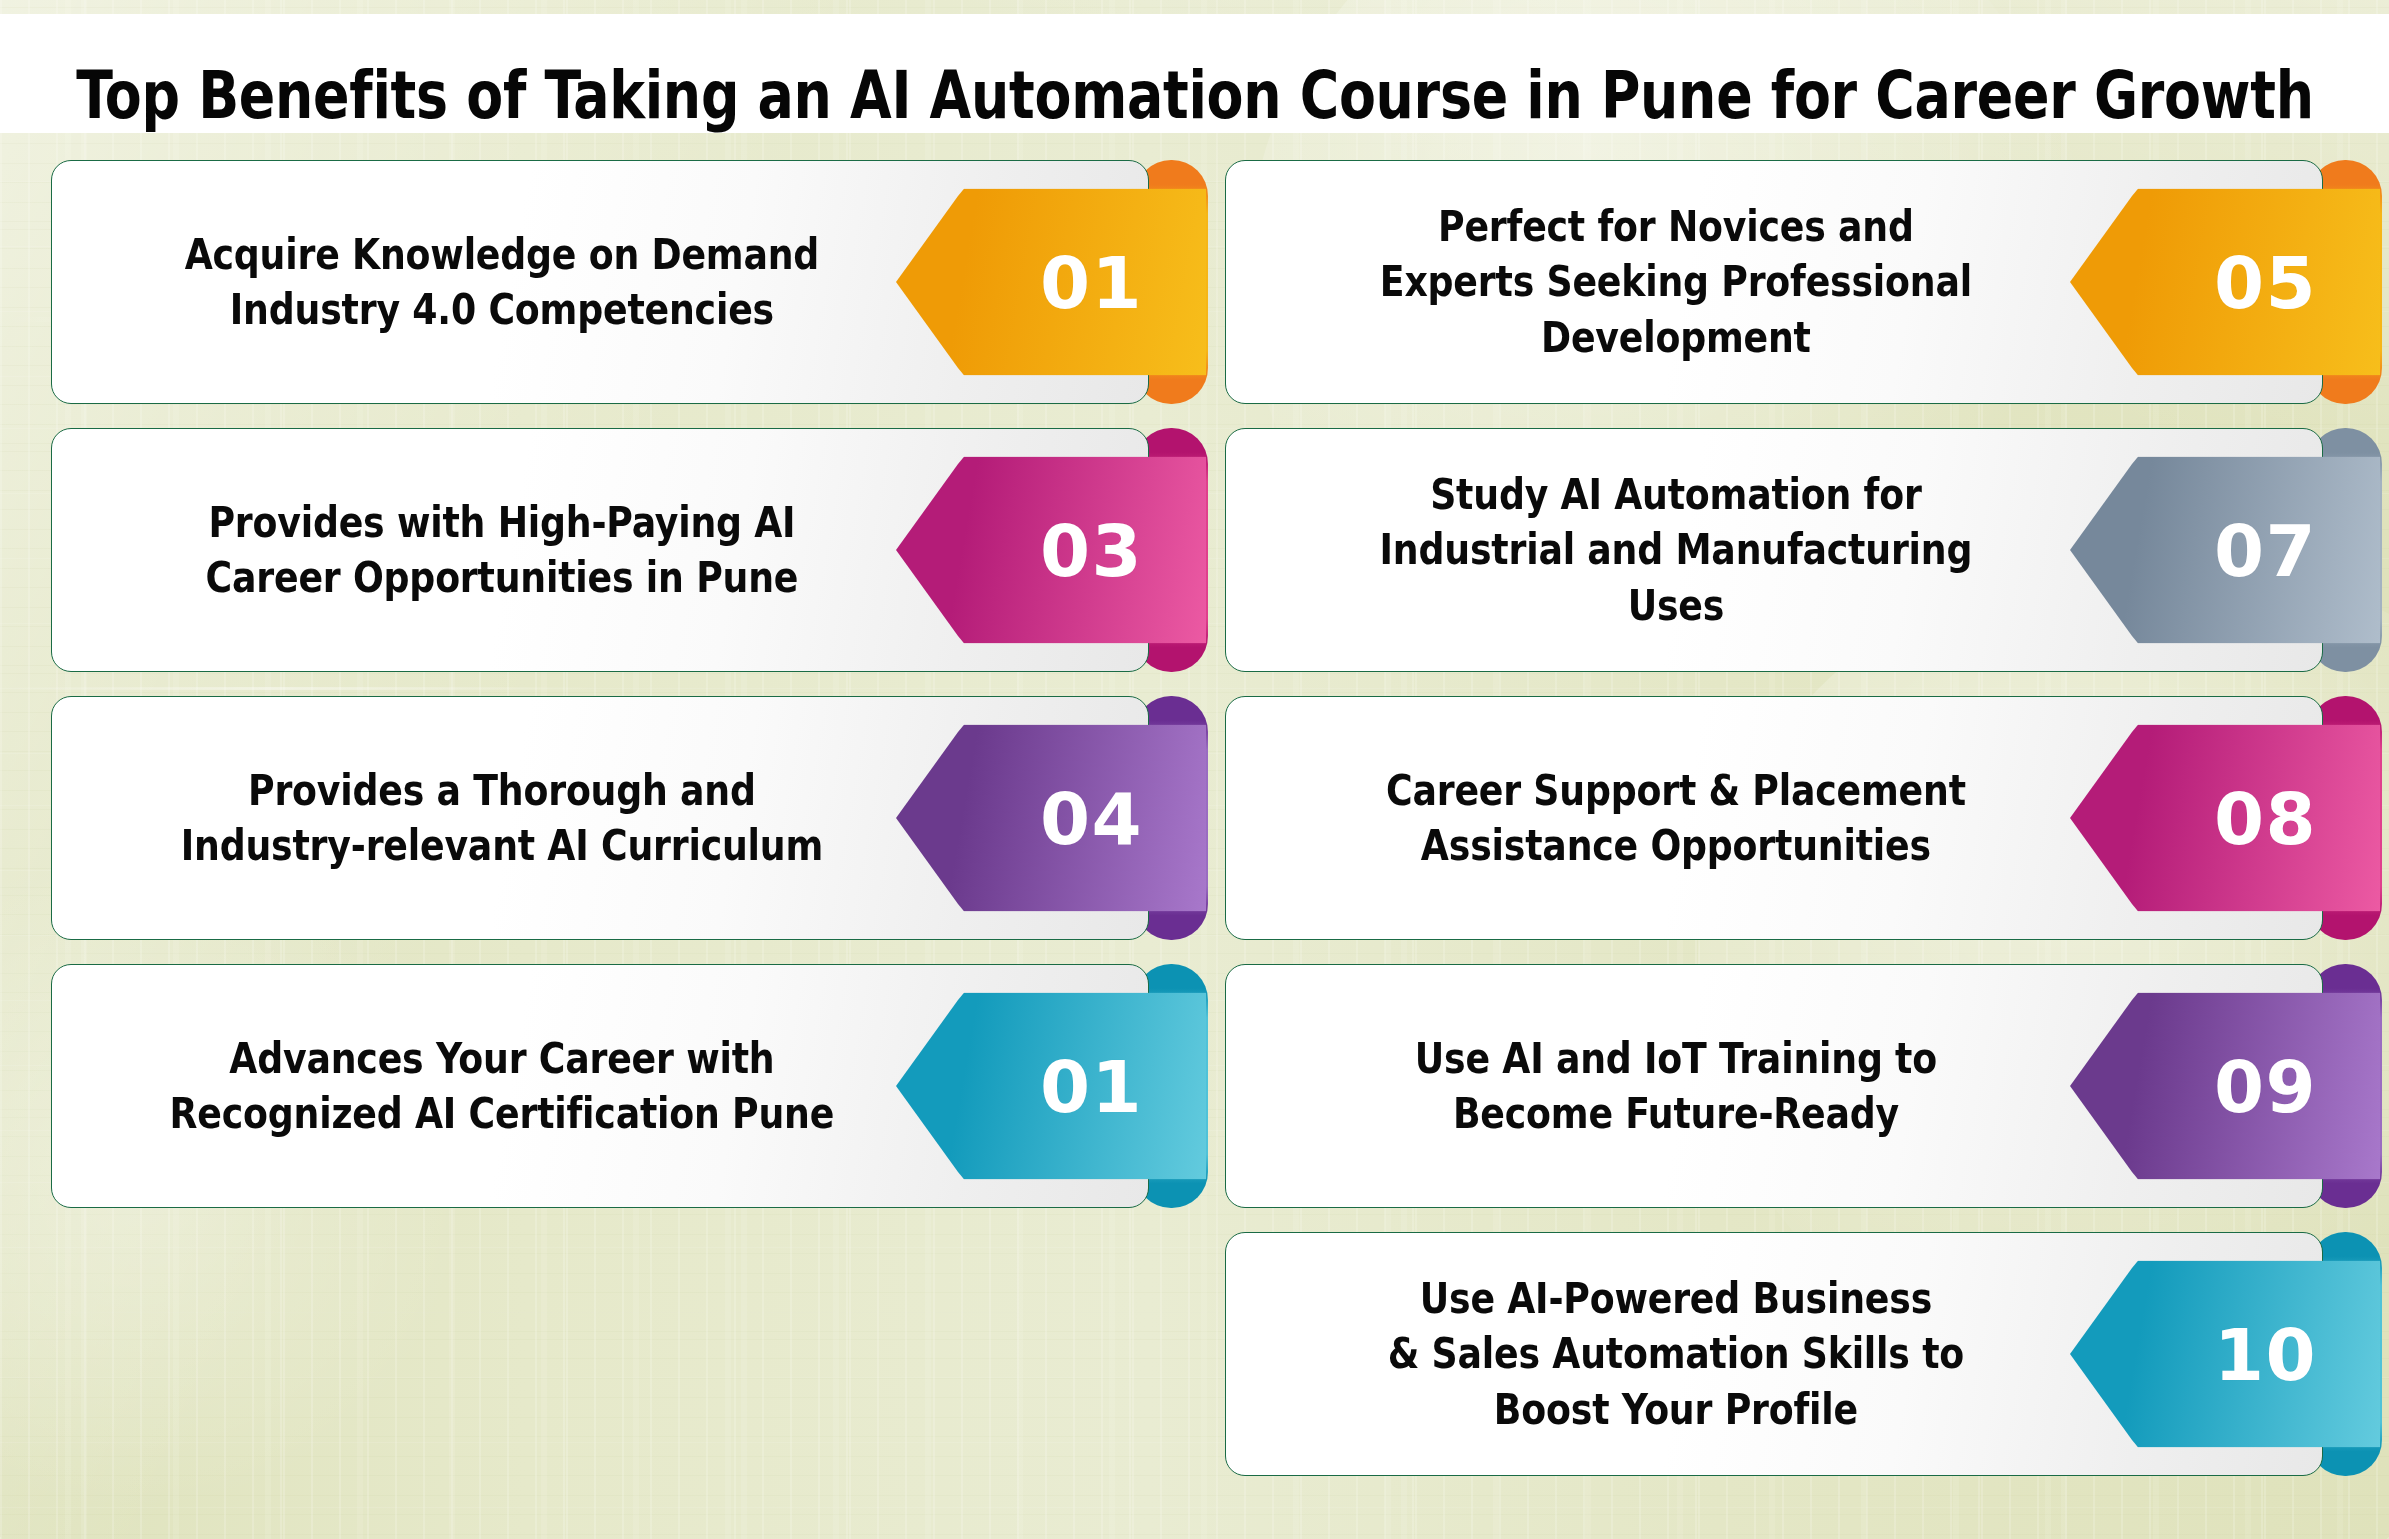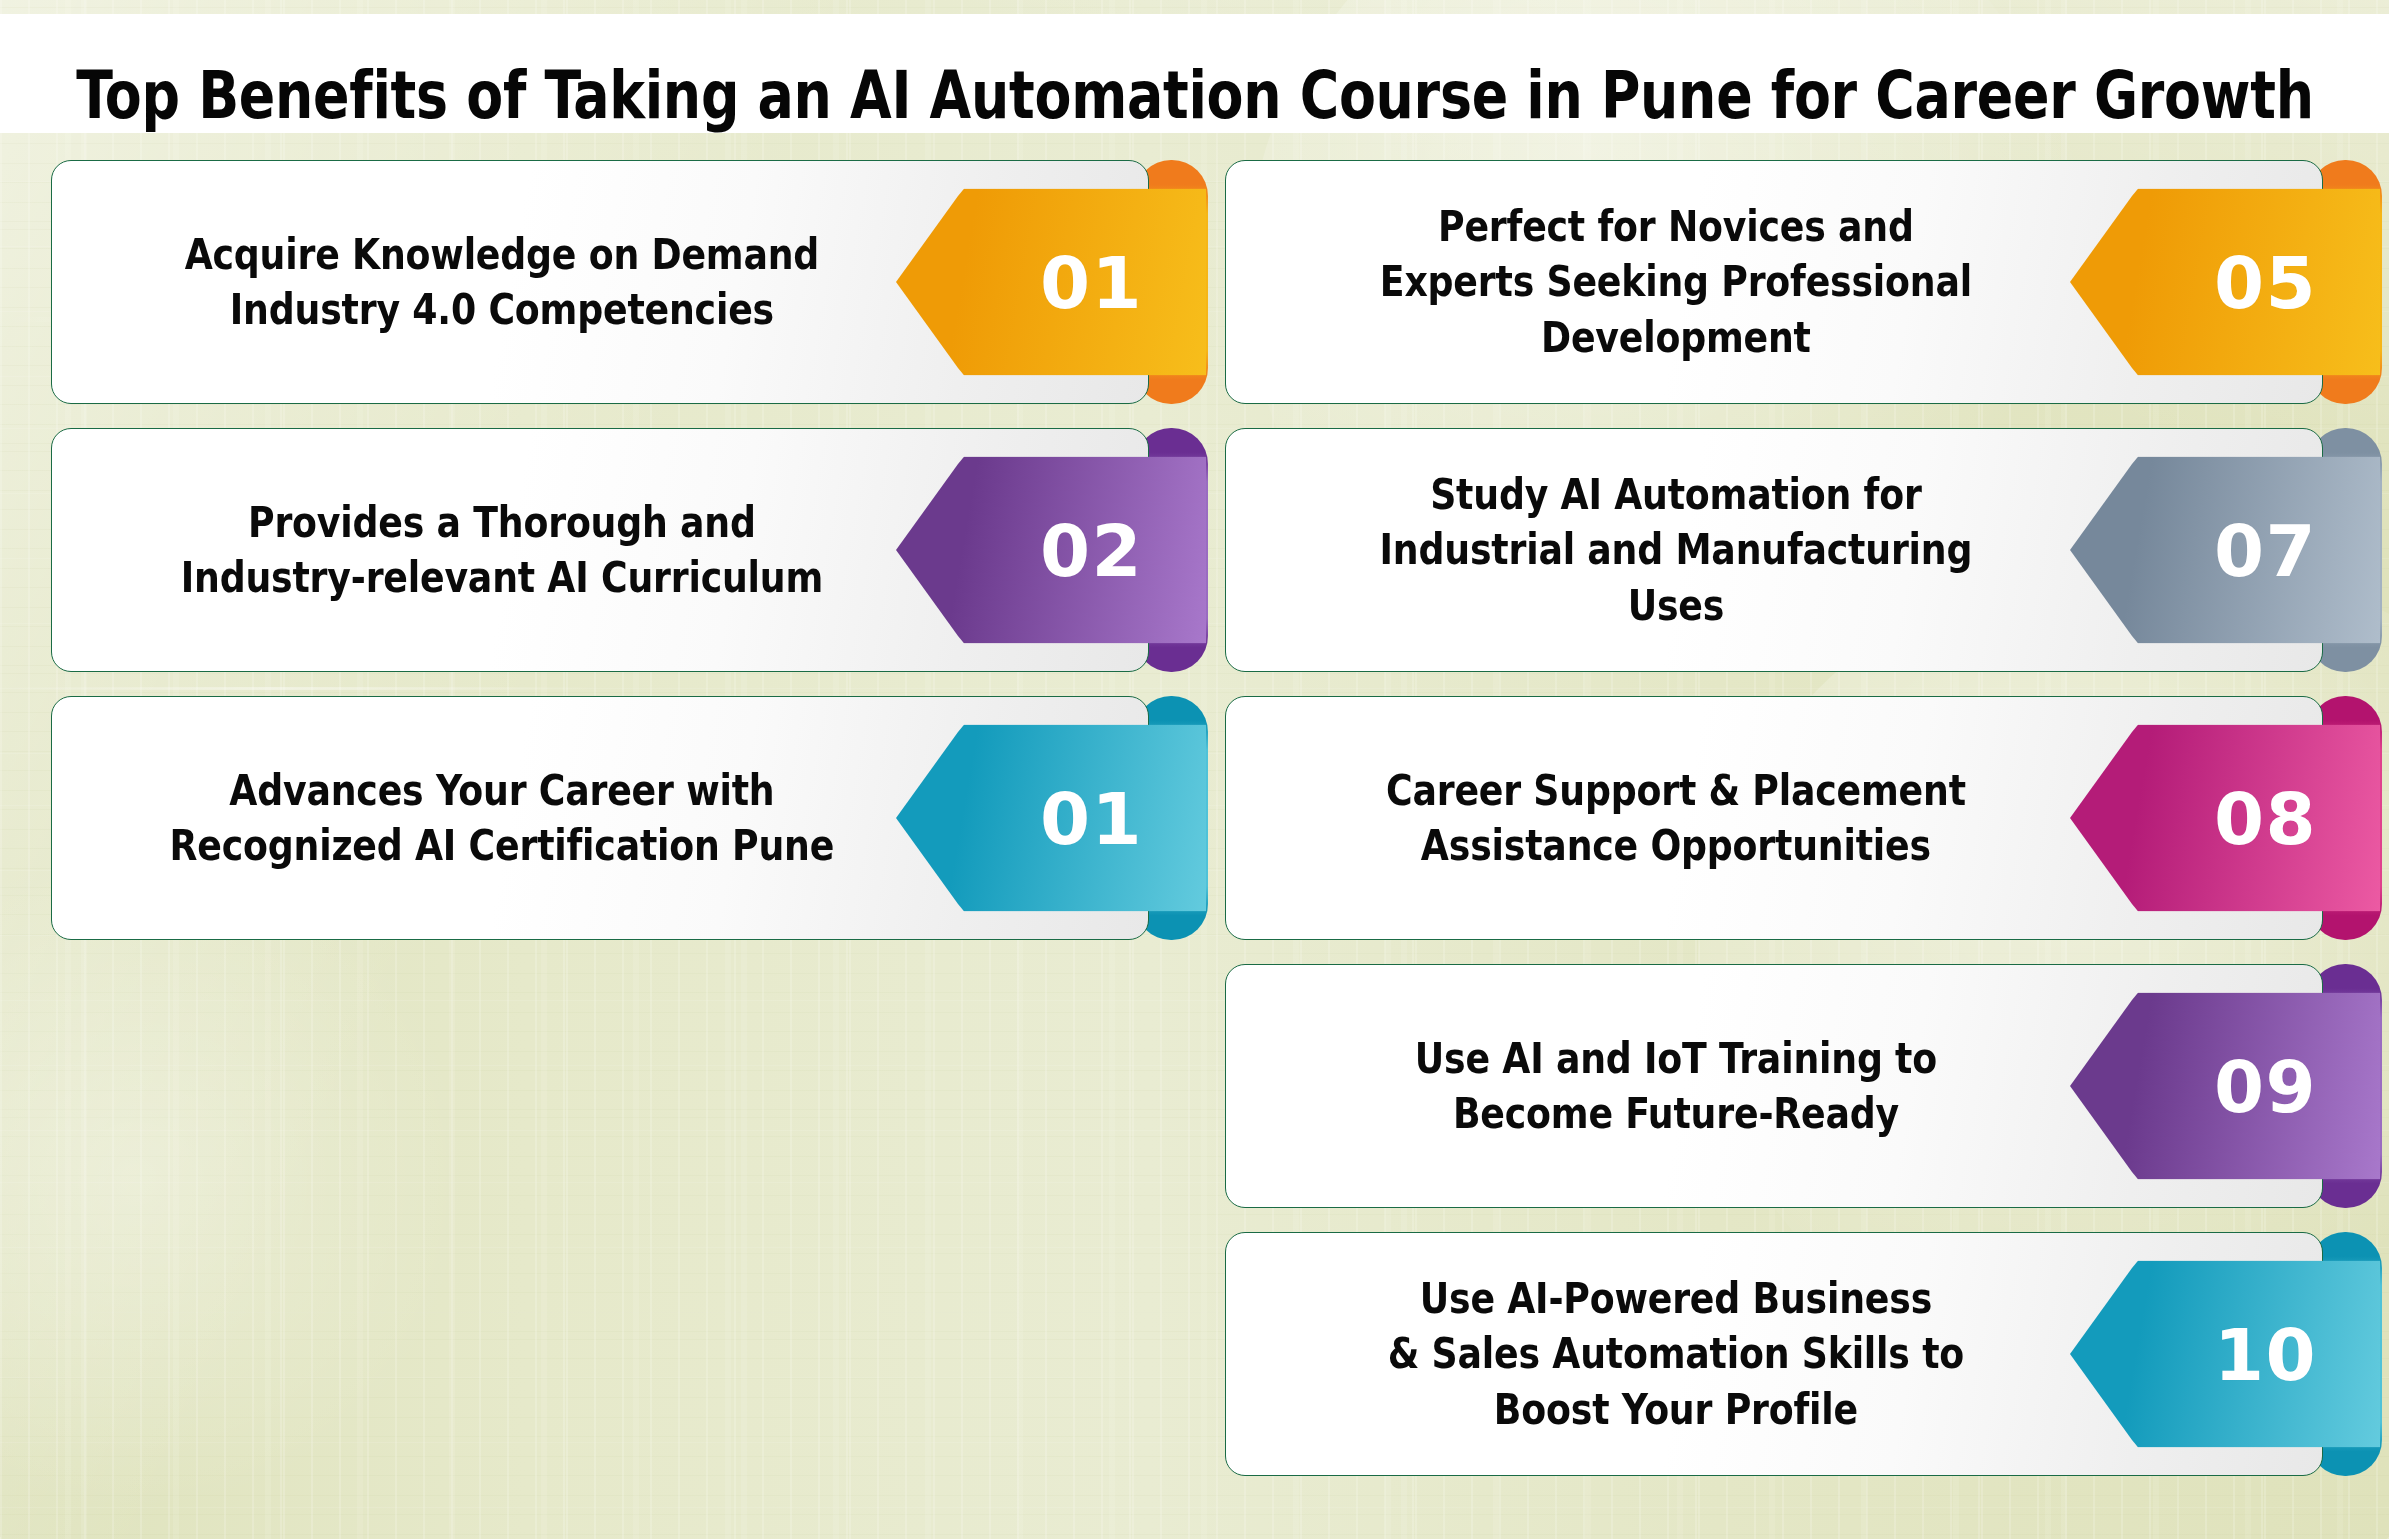--- a/index.html
+++ b/index.html
@@ -174,27 +174,37 @@
         <div class="badge-tab" style="background: linear-gradient(rgb(240, 123, 28) 0%, rgb(240, 123, 28) 10%, rgb(246, 182, 23) 22%, rgb(246, 182, 23) 78%, rgb(240, 123, 28) 90%, rgb(240, 123, 28) 100%);"></div>
         <div class="card">
           <div class="card-text">Acquire Knowledge on Demand
 Industry 4.0 Competencies</div>
         </div>
         <div class="badge" style="background: linear-gradient(100deg, rgb(239, 155, 6) 0%, rgb(239, 155, 6) 24%, rgb(247, 190, 27) 100%);">
           <span class="badge-number">01</span>
         </div>
       </div>
       <div class="card-row">
+        <div class="badge-tab" style="background: linear-gradient(rgb(179, 19, 110) 0%, rgb(179, 19, 110) 10%, rgb(224, 64, 141) 22%, rgb(224, 64, 141) 78%, rgb(179, 19, 110) 90%, rgb(179, 19, 110) 100%);"></div>
+        <div class="card">
+          <div class="card-text">Provides with High-Paying AI
+Career Opportunities in Pune</div>
+        </div>
+        <div class="badge" style="background: linear-gradient(100deg, rgb(180, 28, 120) 0%, rgb(180, 28, 120) 24%, rgb(236, 90, 163) 100%);">
+          <span class="badge-number">03</span>
+        </div>
+      </div>
+      <div class="card-row">
         <div class="badge-tab" style="background: linear-gradient(rgb(106, 46, 146) 0%, rgb(106, 46, 146) 10%, rgb(154, 108, 193) 22%, rgb(154, 108, 193) 78%, rgb(106, 46, 146) 90%, rgb(106, 46, 146) 100%);"></div>
         <div class="card">
           <div class="card-text">Provides a Thorough and
 Industry-relevant AI Curriculum</div>
         </div>
         <div class="badge" style="background: linear-gradient(100deg, rgb(107, 58, 141) 0%, rgb(107, 58, 141) 24%, rgb(168, 120, 203) 100%);">
-          <span class="badge-number">02</span>
+          <span class="badge-number">04</span>
         </div>
       </div>
       <div class="card-row">
         <div class="badge-tab" style="background: linear-gradient(rgb(12, 146, 179) 0%, rgb(12, 146, 179) 10%, rgb(79, 194, 216) 22%, rgb(79, 194, 216) 78%, rgb(12, 146, 179) 90%, rgb(12, 146, 179) 100%);"></div>
         <div class="card">
           <div class="card-text">Advances Your Career with
 Recognized AI Certification Pune</div>
         </div>
         <div class="badge" style="background: linear-gradient(100deg, rgb(19, 155, 188) 0%, rgb(19, 155, 188) 24%, rgb(99, 203, 222) 100%);">
           <span class="badge-number">01</span>

